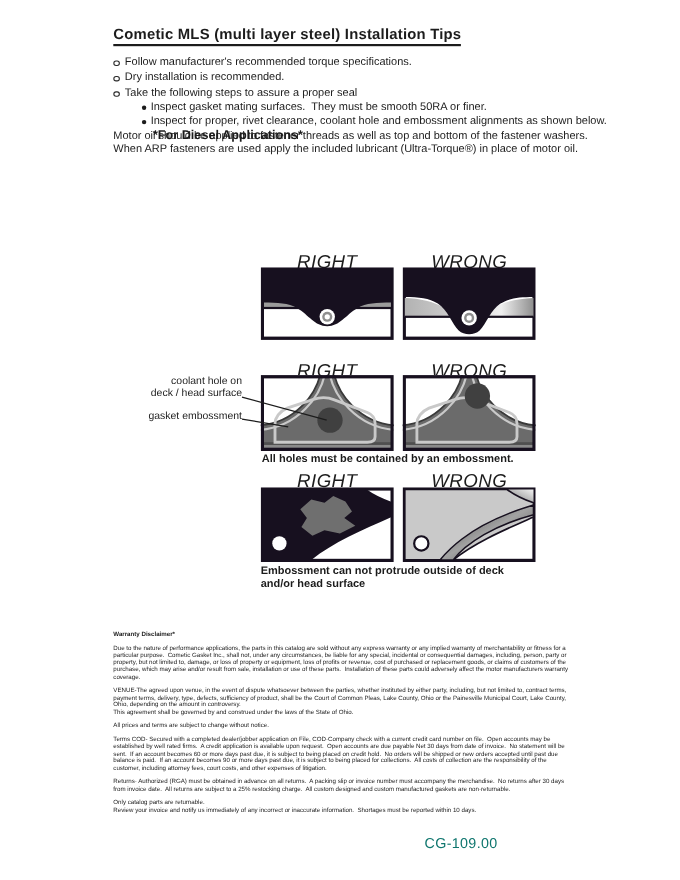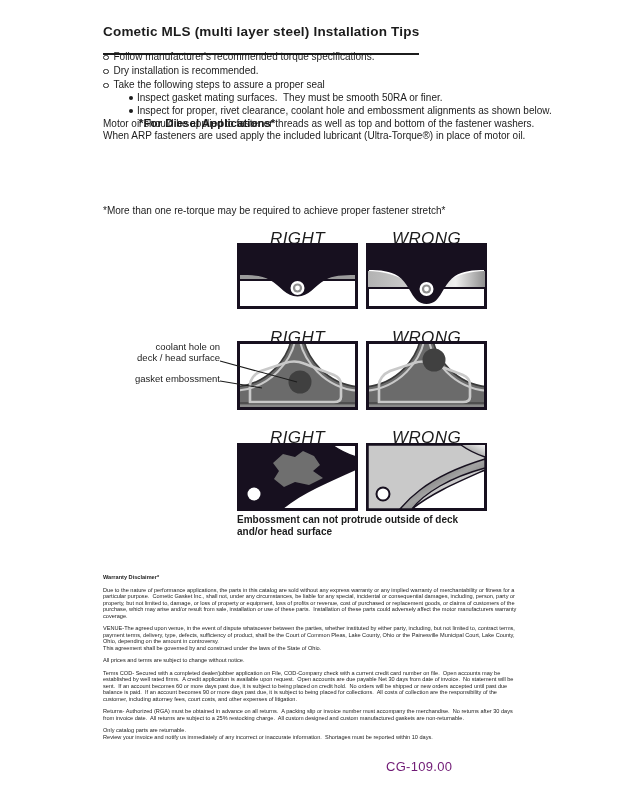--- a/index.html
+++ b/index.html
@@ -2,21 +2,21 @@
 <html><head>
 <meta charset="utf-8">
 <style>
   html,body{margin:0;padding:0;background:#fff;}
   .page{position:relative;width:618px;height:800px;background:#ffffff;
         font-family:"Liberation Sans",sans-serif;color:#1c1c1c;overflow:hidden;}
   .abs{position:absolute;}
   .pre{white-space:pre-wrap;}
 
   .title{font-size:13.5px;font-weight:bold;letter-spacing:.2px;
-         border-bottom:2px solid #1c1c1c;padding-bottom:14px;display:inline-block;}
+         border-bottom:2px solid #1c1c1c;padding-bottom:2px;display:inline-block;}
 
   .bullets{font-size:10px;line-height:14px;width:460px;}
   .b-row{display:flex;align-items:flex-start;}
   .b-sub{margin-left:26px;line-height:12.5px;}
   .mark-o{flex:0 0 auto;width:3.5px;height:3.5px;border:1px solid #2a2a2a;border-radius:50%;
           margin:4.5px 5px 0 0;}
   .mark-f{flex:0 0 auto;width:4px;height:4px;background:#1c1c1c;border-radius:50%;
           margin:4px 4px 0 0;}
 
   .h2{font-size:11.5px;font-weight:bold;}
@@ -24,21 +24,21 @@
 
   .dlabel{font-size:17px;letter-spacing:.4px;width:121px;text-align:center;font-style:italic;}
   .caption{font-size:10px;font-weight:bold;line-height:11.5px;}
   .ann{font-size:9.5px;line-height:10.8px;text-align:right;width:125px;}
   svg{display:block;}
 
   .fineprint{width:414px;font-size:5.6px;line-height:6.5px;}
   .fineprint .fp-h{font-weight:bold;margin:0 0 6px 0;}
   .fineprint p{margin:0 0 6px 0;}
 
-  .docnum{font-size:13px;color:#701a75;letter-spacing:.3px;}
+  .docnum{font-size:13px;color:#0f766e;letter-spacing:.3px;}
 </style>
 </head>
 <body>
 
 <div class="page">
 
   <div class="abs" style="left:103px;top:22px;">
     <span class="title">Cometic MLS (multi layer steel) Installation Tips</span>
   </div>
 
@@ -60,21 +60,20 @@
       <span class="pre">Inspect gasket mating surfaces.  They must be smooth 50RA or finer.</span>
     </div>
     <div class="b-row b-sub">
       <span class="mark-f"></span>
       <span class="pre">Inspect for proper, rivet clearance, coolant hole and embossment alignments as shown below.</span>
     </div>
   </div>
 
   <div class="abs h2" style="left:103px;top:117px;margin-left:36px;">*For Diesel Applications*</div>
   <div class="abs para" style="left:103px;top:118px;">Motor oil should be applied to fastener threads as well as top and bottom of the fastener washers. When ARP fasteners are used apply the included lubricant (Ultra-Torque®) in place of motor oil.</div>
-  <div class="abs para" style="left:103px;top:205px;">*More than one re-torque may be required to achieve proper fastener stretch*</div>
 
   <div class="abs dlabel" style="left:237px;top:229px;">RIGHT</div>
   <div class="abs dlabel" style="left:366px;top:229px;">WRONG</div>
 
   <svg class="abs" style="left:237px;top:243px;" width="121" height="66" viewBox="0 0 121 66">
     <rect x="1.5" y="1.5" width="118" height="63" fill="#ffffff" stroke="#17101f" stroke-width="3"></rect>
     <path d="M3,30 C15,30.5 27,32.5 37,37 L3,37 Z" fill="#9b9b9b"></path>
     <path d="M118,30 C106,30.5 94,32.5 84,37 L118,37 Z" fill="#9b9b9b"></path>
     <rect x="2" y="36" width="117" height="2" fill="#17101f"></rect>
     <path d="M2,2 H119 V32 C105,32 96,32.5 88,37 C77,43.5 72,53.5 60.5,53.5 C49,53.5 44,43.5 33,37 C25,32.5 16,32 2,32 Z" fill="#17101f"></path>
@@ -133,20 +132,21 @@
     <path d="M13,61 L13,44 C13,39 17,33 24,30 L48,22 C54,20 61,20 67,22.5 L97,34 C102,36 104,40 104,44 L104,56 C104,60 101,61 97,61 Z" fill="none" stroke="#c9c9c9" stroke-width="2.6"></path>
     <circle cx="68" cy="19" r="11.5" fill="#404040"></circle>
     <rect x="1.5" y="1.5" width="118" height="66" fill="none" stroke="#17101f" stroke-width="3"></rect>
   </svg>
 
   <svg class="abs" style="left:215px;top:350px;pointer-events:none;" width="90" height="45" viewBox="0 0 90 45">
     <line x1="5" y1="11" x2="82" y2="32" stroke="#1c1c1c" stroke-width="1.1"></line>
     <line x1="5" y1="31" x2="47" y2="38" stroke="#1c1c1c" stroke-width="1.1"></line>
   </svg>
 
+  <div class="abs caption" style="left:238px;top:412px;">All holes must be contained by an embossment.</div>
 
   <div class="abs dlabel" style="left:237px;top:428px;">RIGHT</div>
   <div class="abs dlabel" style="left:366px;top:428px;">WRONG</div>
 
   <svg class="abs" style="left:237px;top:443px;" width="121" height="68" viewBox="0 0 121 68">
     <rect x="1.5" y="1.5" width="118" height="65" fill="#ffffff" stroke="#17101f" stroke-width="3"></rect>
     <path d="M2,2 L95,2 C102,7 110,11 119,14 L119,27 C92,39 66,50 46,66 L2,66 Z" fill="#17101f"></path>
     <path d="M95,2 C102,7 110,11 119,14" stroke="#17101f" stroke-width="1.5" fill="none"></path>
     <path d="M36,20 L46,11 L58,14 L66,8 L77,13 L83,22 L76,28 L86,35 L72,42 L58,39 L47,44 L37,36 L42,28 Z" fill="#6f6f6f"></path>
     <circle cx="17" cy="51" r="6.5" fill="#ffffff"></circle>

